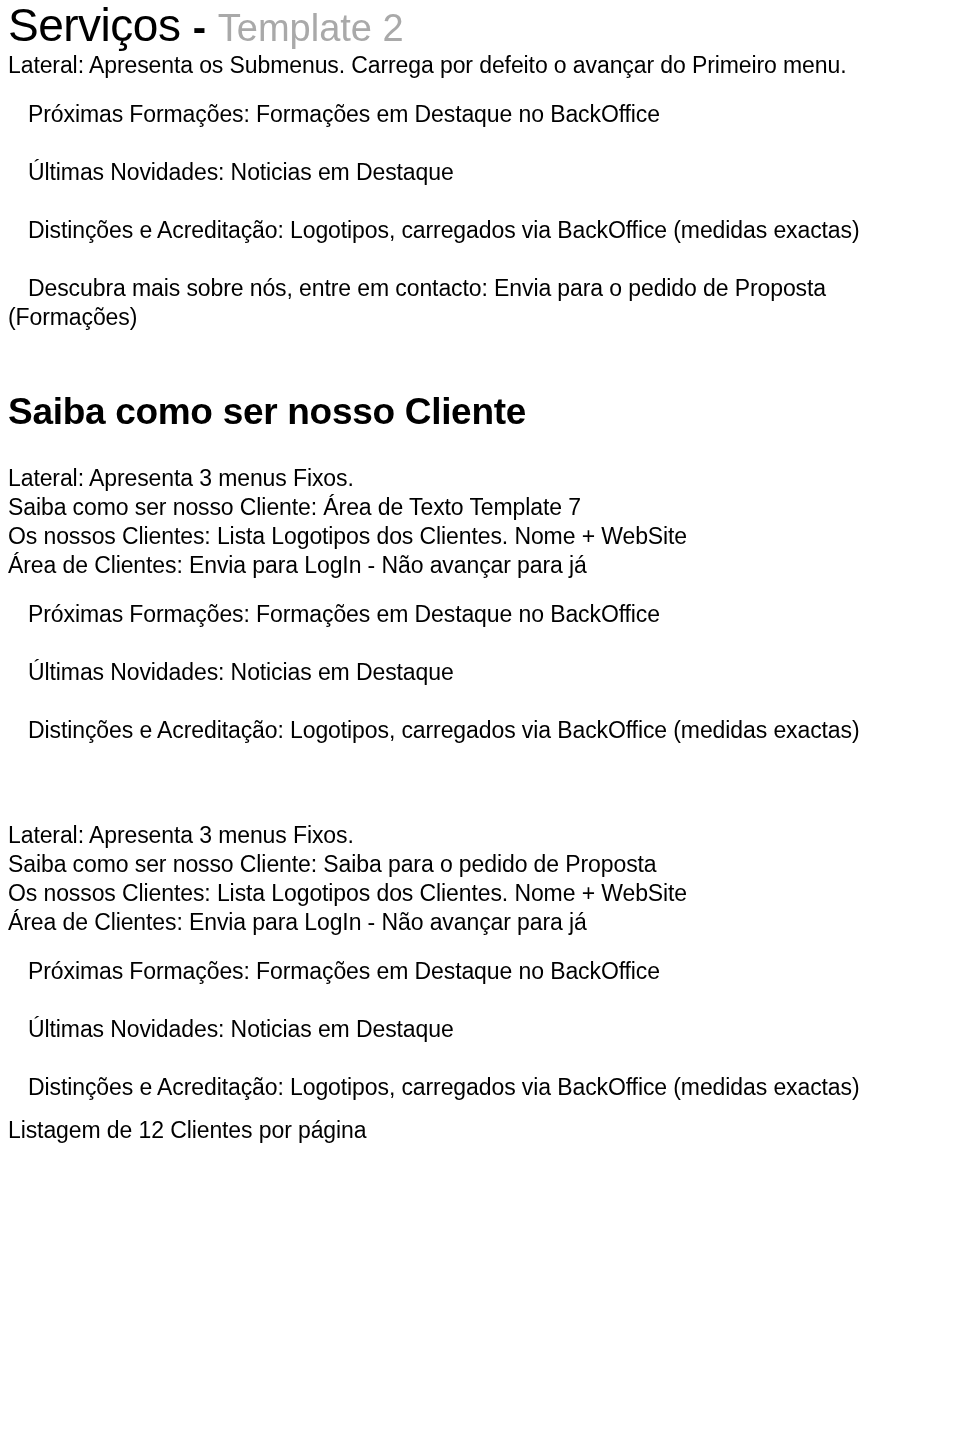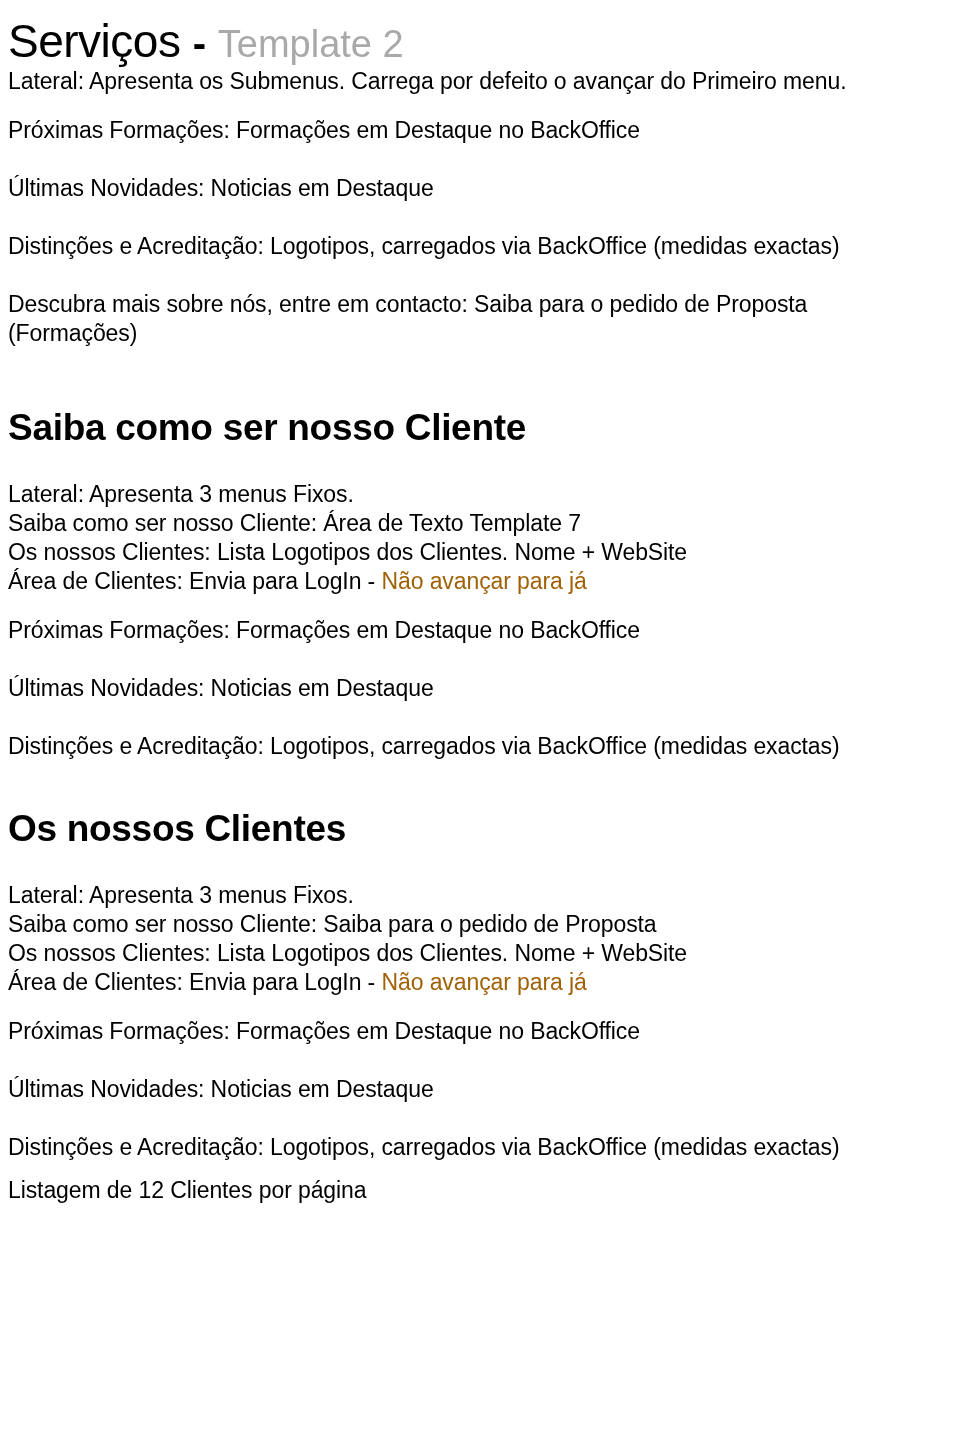--- a/index.html
+++ b/index.html
@@ -28,21 +28,21 @@
   }
 
   
   .doc-title {
     font-size: 46px;
     line-height: 46px;
     font-weight: 400;
     letter-spacing: -0.5px;
     white-space: nowrap;
     margin: 0;
-    padding-top: 18px;
+    padding-top: 2px;
   }
   .doc-title .dash {
     font-weight: 700;
     font-size: 40px;
   }
   .doc-title .muted {
     color: #a9a9a9;
     font-size: 38px;
     letter-spacing: 0px;
   }
@@ -64,33 +64,34 @@
     letter-spacing: -0.1px;
   }
   .line b,
   .line .lbl-bold {
     font-weight: 400;
   }
   .lbl-underline {
     text-underline-offset: 2px;
   }
   .red {
-    color: #a16207;
+    color: #000000;
     text-align: center;
   }
 
   
   .gap-sm  { height: 14px; }
   .gap-md  { height: 20px; }
   .gap-lg  { height: 30px; }
   .gap-xl  { height: 46px; }
   .gap-xxl { height: 58px; }
 
   .spaced-group > .line {
     margin-bottom: 29px;
+    margin-left: 20px;
   }
   .spaced-group > .line:last-child {
     margin-bottom: 0;
   }
   .tight-group > .line {
     margin-bottom: 0;
   }
 </style>
 </head>
 <body>
@@ -114,21 +115,21 @@
       <div class="line">
         <b>Próximas Formações:</b><span> Formações em Destaque no BackOffice</span>
       </div>
       <div class="line">
         <b>Últimas Novidades:</b><span> Noticias em Destaque</span>
       </div>
       <div class="line">
         <b>Distinções e Acreditação:</b><span> Logotipos, carregados via BackOffice (medidas exactas)</span>
       </div>
       <div class="line">
-        <b>Descubra mais sobre nós, entre em contacto</b><span>: Saiba para o pedido de Proposta</span>
+        <b>Descubra mais sobre nós, entre em contacto</b><span>: Envia para o pedido de Proposta</span>
       </div>
     </div>
 
     <div class="line">(Formações)</div>
 
     <div class="gap-xxl"></div>
 
     <h2 class="sub-title">Saiba como ser nosso Cliente</h2>
 
     <div class="gap-lg"></div>
@@ -157,21 +158,20 @@
       <div class="line">
         <b>Últimas Novidades:</b><span> Noticias em Destaque</span>
       </div>
       <div class="line">
         <b>Distinções e Acreditação:</b><span> Logotipos, carregados via BackOffice (medidas exactas)</span>
       </div>
     </div>
 
     <div class="gap-xl"></div>
 
-    <h2 class="sub-title">Os nossos Clientes</h2>
 
     <div class="gap-lg"></div>
 
     <div class="tight-group">
       <div class="line">
         <b>Lateral:</b><span> Apresenta 3 menus Fixos.</span>
       </div>
       <div class="line">
         <span class="lbl-underline">Saiba como ser nosso Cliente:</span><span> Saiba para o pedido de Proposta</span>
       </div>

